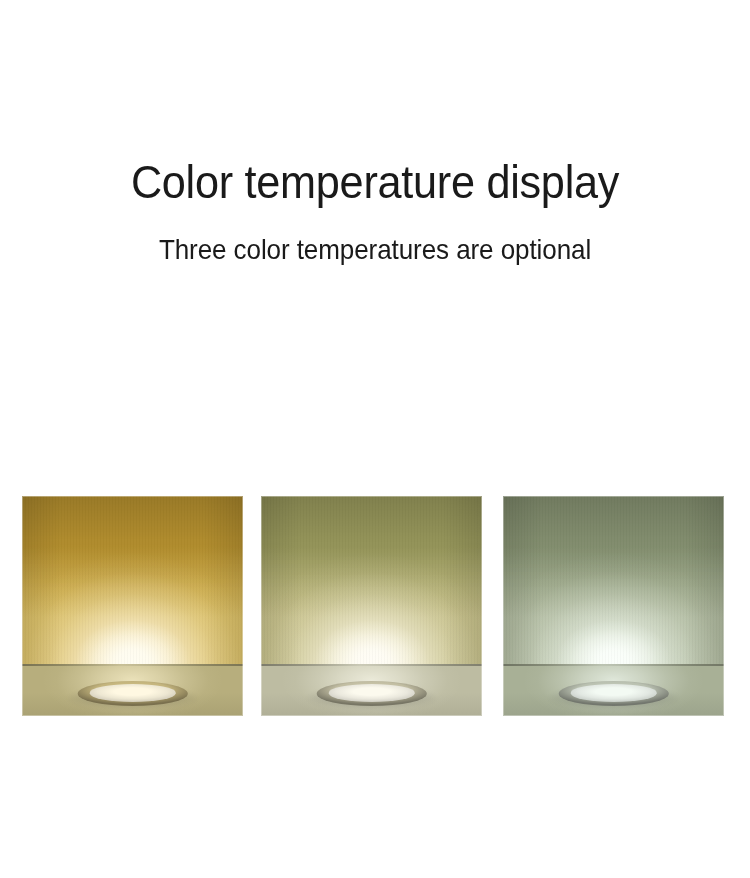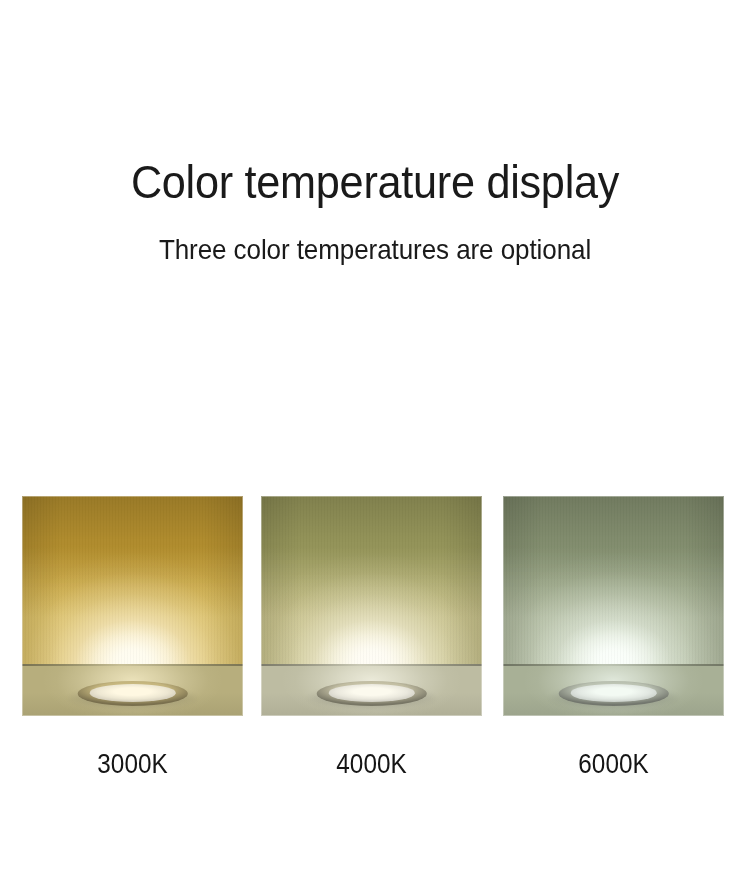--- a/index.html
+++ b/index.html
@@ -310,19 +310,14 @@
             <div class="fixture-rim" style="background: radial-gradient(58% 58% at 50% 36%, rgb(205, 213, 196) 0%, rgb(185, 192, 176) 58%, rgb(144, 149, 137) 82%, rgb(115, 119, 110) 100%);"></div>
             <div class="fixture-lens" style="background: radial-gradient(62% 62% at 50% 42%, rgb(243, 250, 243) 0%, rgb(243, 250, 243) 34%, rgb(226, 232, 226) 66%, rgb(194, 200, 194) 100%);"></div>
           </div>
         </div>
         <div class="photo-edge"></div>
       </div>
     </div>
 
   </div>
 
-  <div class="label-row">
-    <div class="kelvin-label c0">3000K</div>
-    <div class="kelvin-label c1">4000K</div>
-    <div class="kelvin-label c2">6000K</div>
-  </div>
 
 </div>
 
 </body></html>

